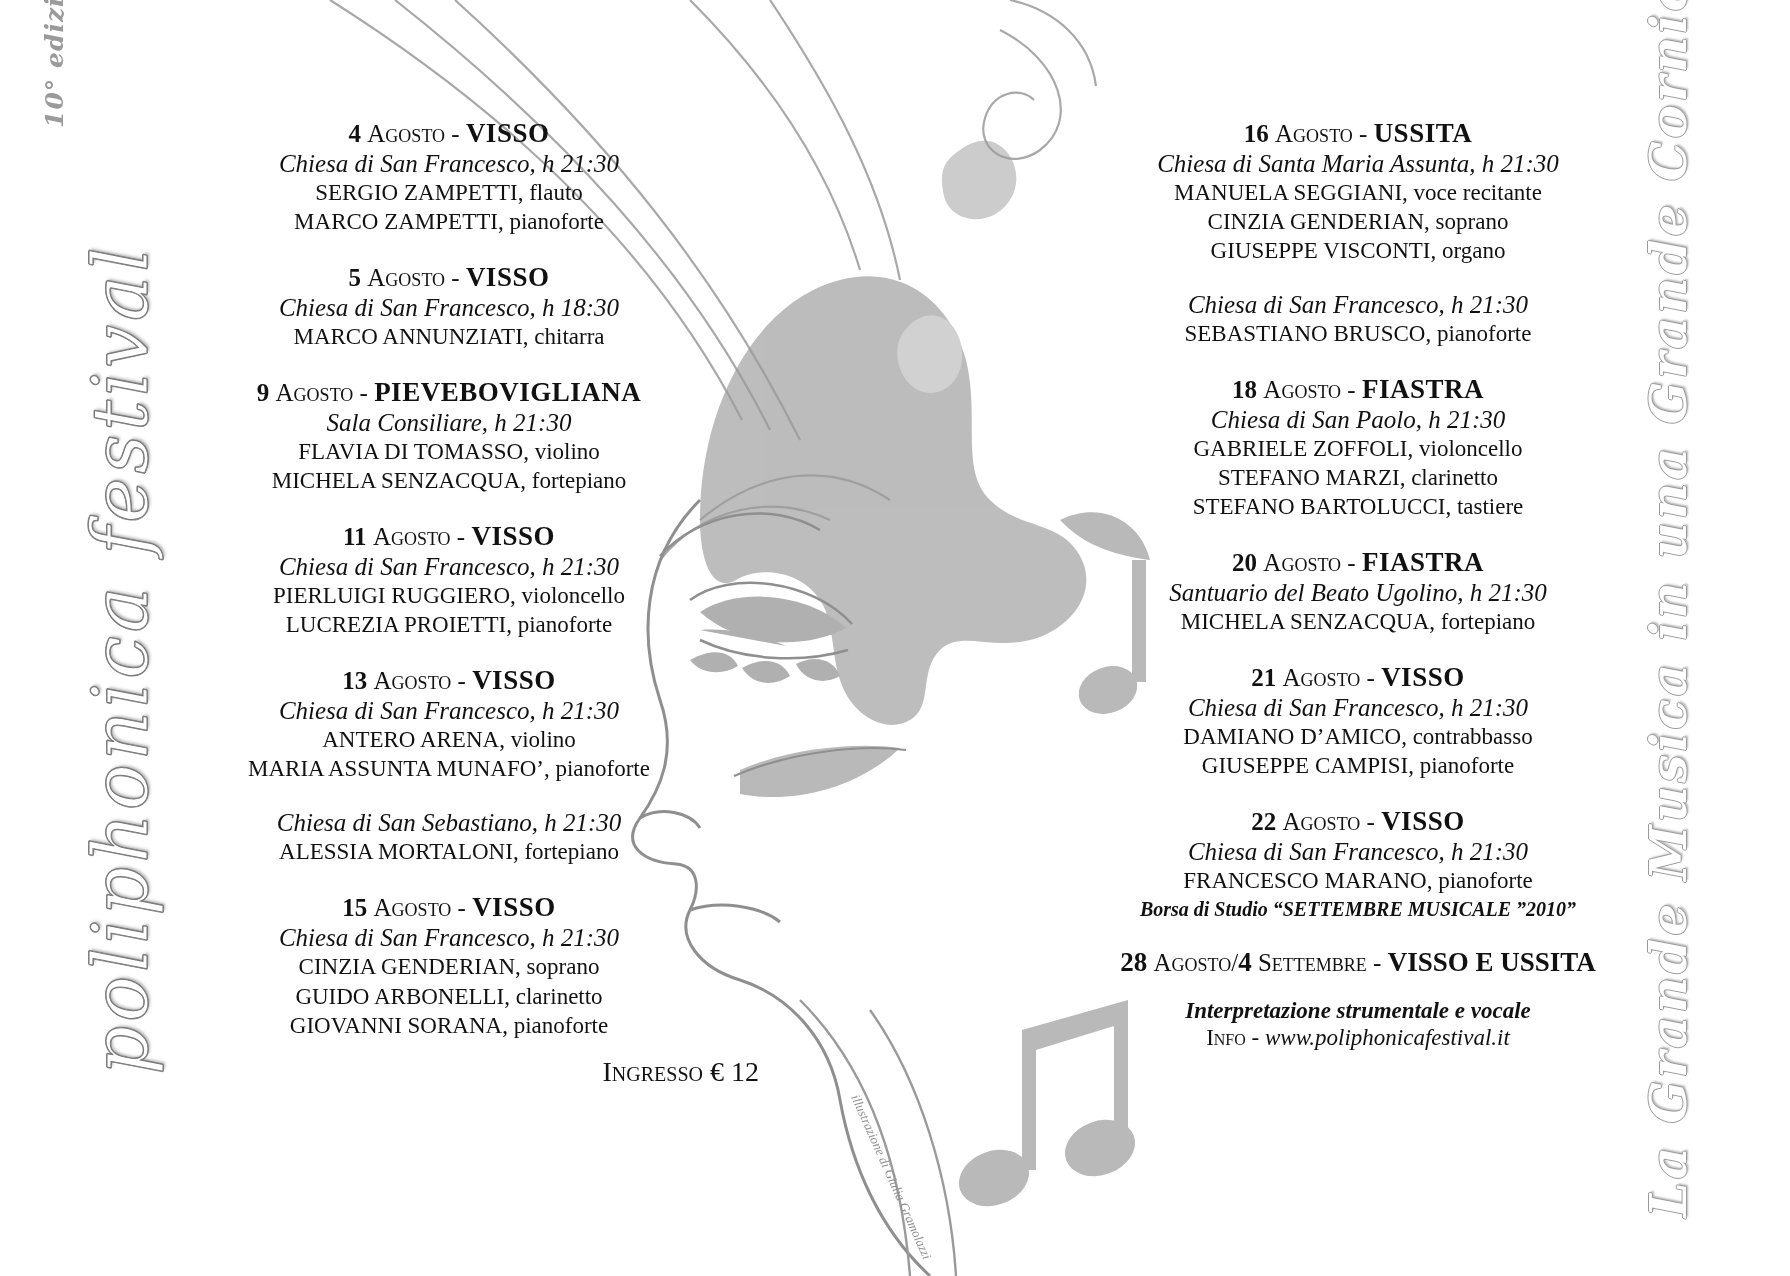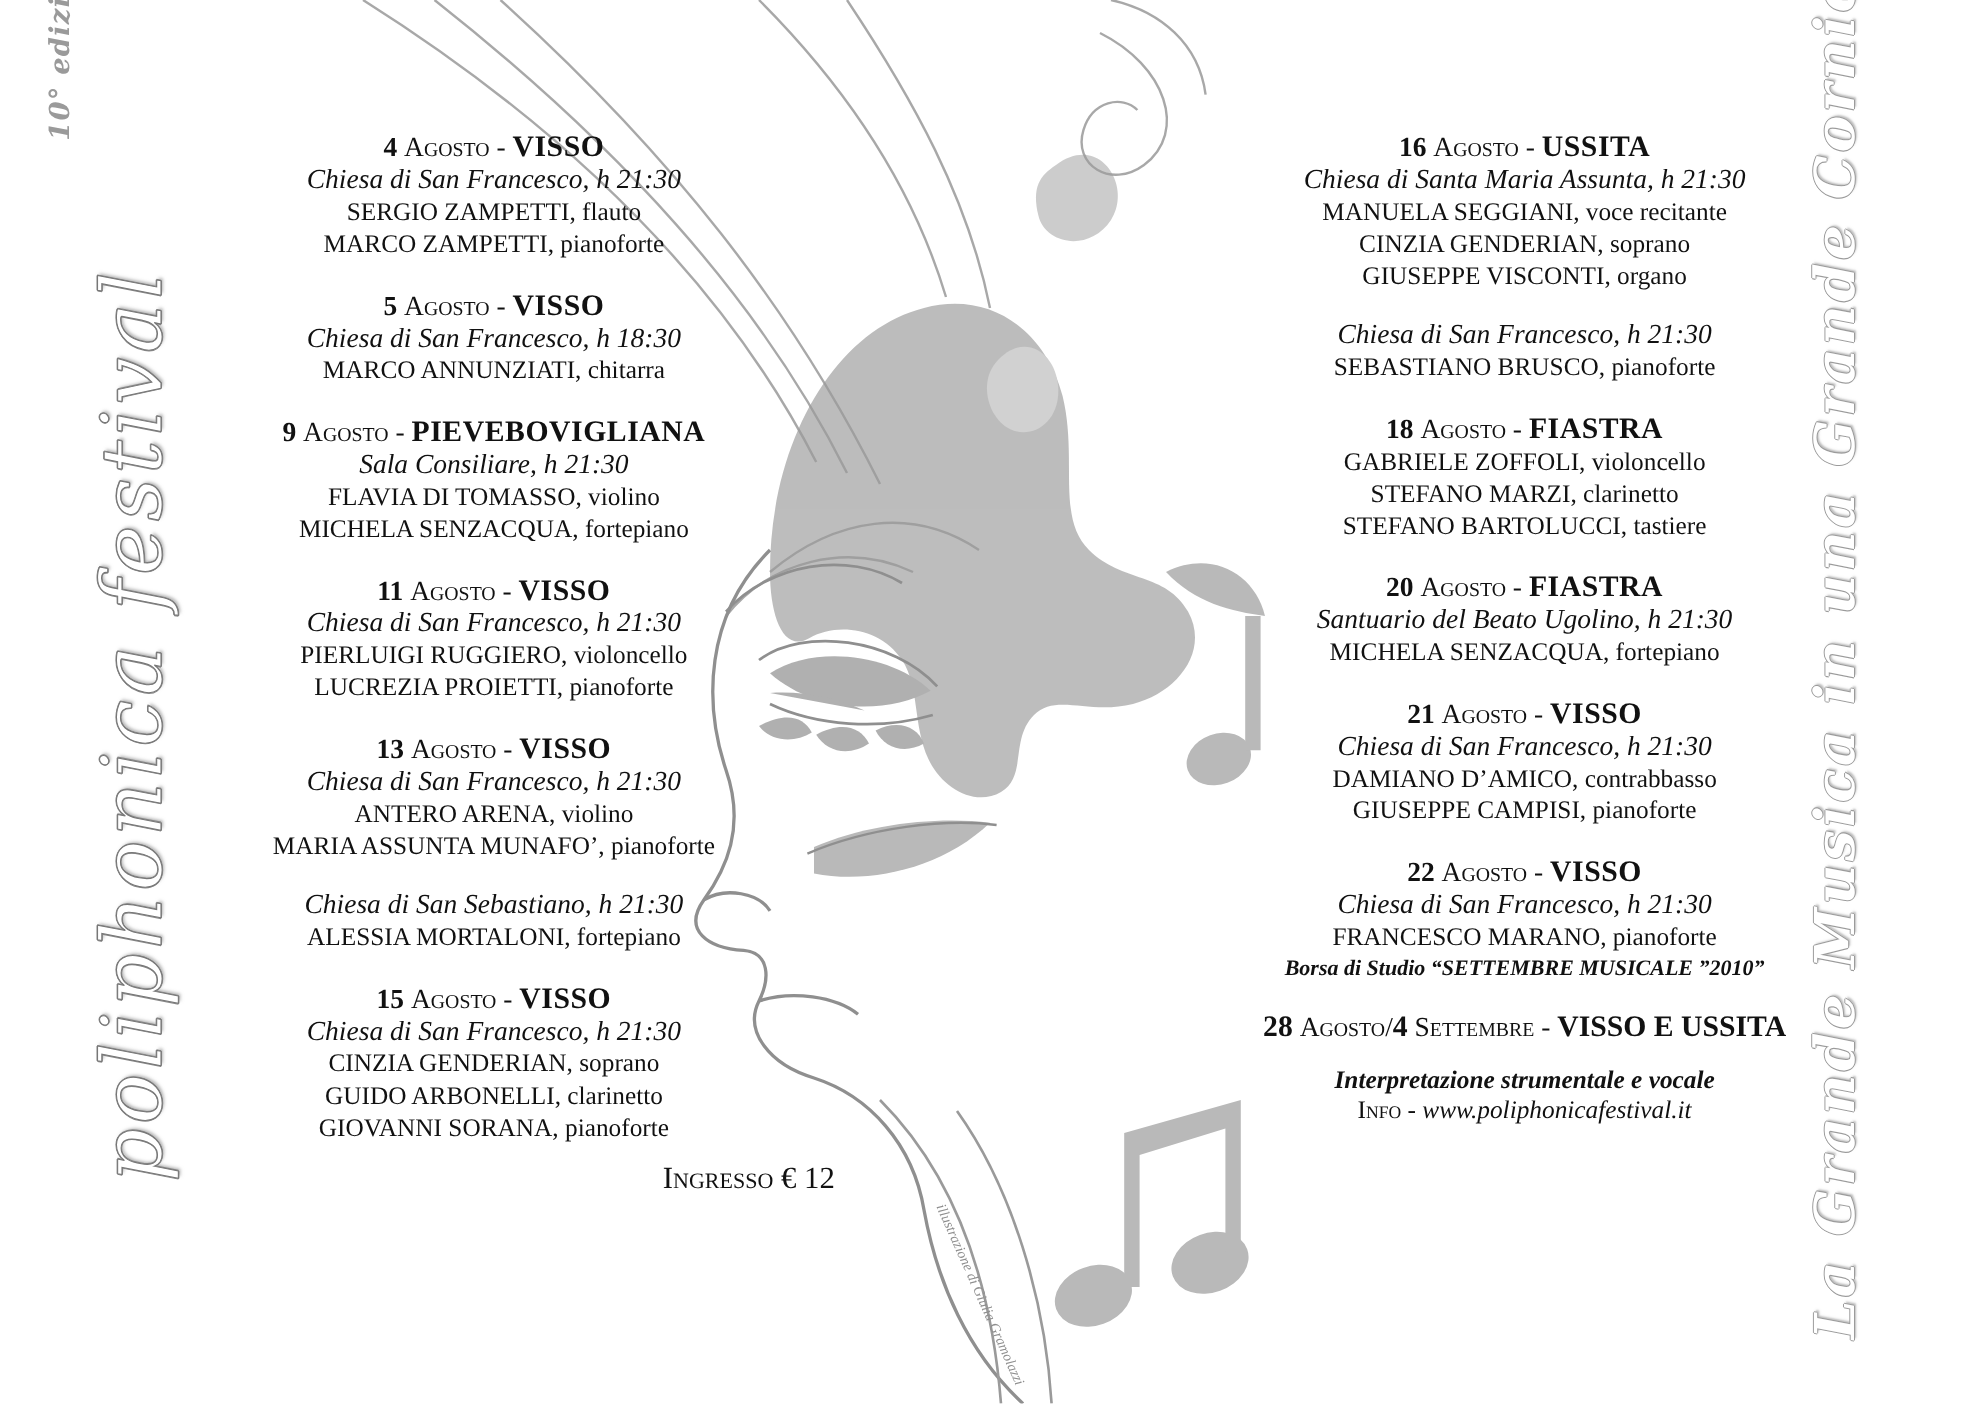--- a/index.html
+++ b/index.html
@@ -88,21 +88,21 @@
   }
 
   
   .column {
     position: absolute;
     top: 118px;
     z-index: 2;
     text-align: center;
   }
   #col-left  { left: 139px;  width: 620px; }
-  #col-right { left: 1076px; width: 620px; }
+  #col-right { left: 1048px; width: 620px; }
 
   .event { margin-bottom: 26px; }
 
   .ev-head {
     font-size: 25px;
     white-space: nowrap;
   }
   .ev-head .day {
     font-weight: bold;
     font-size: 25px;
@@ -320,20 +320,21 @@
       <div class="ev-perf">MANUELA SEGGIANI, voce recitante</div>
       <div class="ev-perf">CINZIA GENDERIAN, soprano</div>
       <div class="ev-perf">GIUSEPPE VISCONTI, organo</div>
     </div>
     <div class="event">
       <div class="ev-venue">Chiesa di San Francesco, h 21:30</div>
       <div class="ev-perf">SEBASTIANO BRUSCO, pianoforte</div>
     </div>
     <div class="event">
       <div class="ev-head"><span class="day">18</span> <span class="month">Agosto</span> <span class="sep">-</span> <span class="place">FIASTRA</span></div>
+      <div class="ev-venue">Chiesa di San Paolo, h 21:30</div>
       <div class="ev-perf">GABRIELE ZOFFOLI, violoncello</div>
       <div class="ev-perf">STEFANO MARZI, clarinetto</div>
       <div class="ev-perf">STEFANO BARTOLUCCI, tastiere</div>
     </div>
     <div class="event">
       <div class="ev-head"><span class="day">20</span> <span class="month">Agosto</span> <span class="sep">-</span> <span class="place">FIASTRA</span></div>
       <div class="ev-venue">Santuario del Beato Ugolino, h 21:30</div>
       <div class="ev-perf">MICHELA SENZACQUA, fortepiano</div>
     </div>
     <div class="event">

